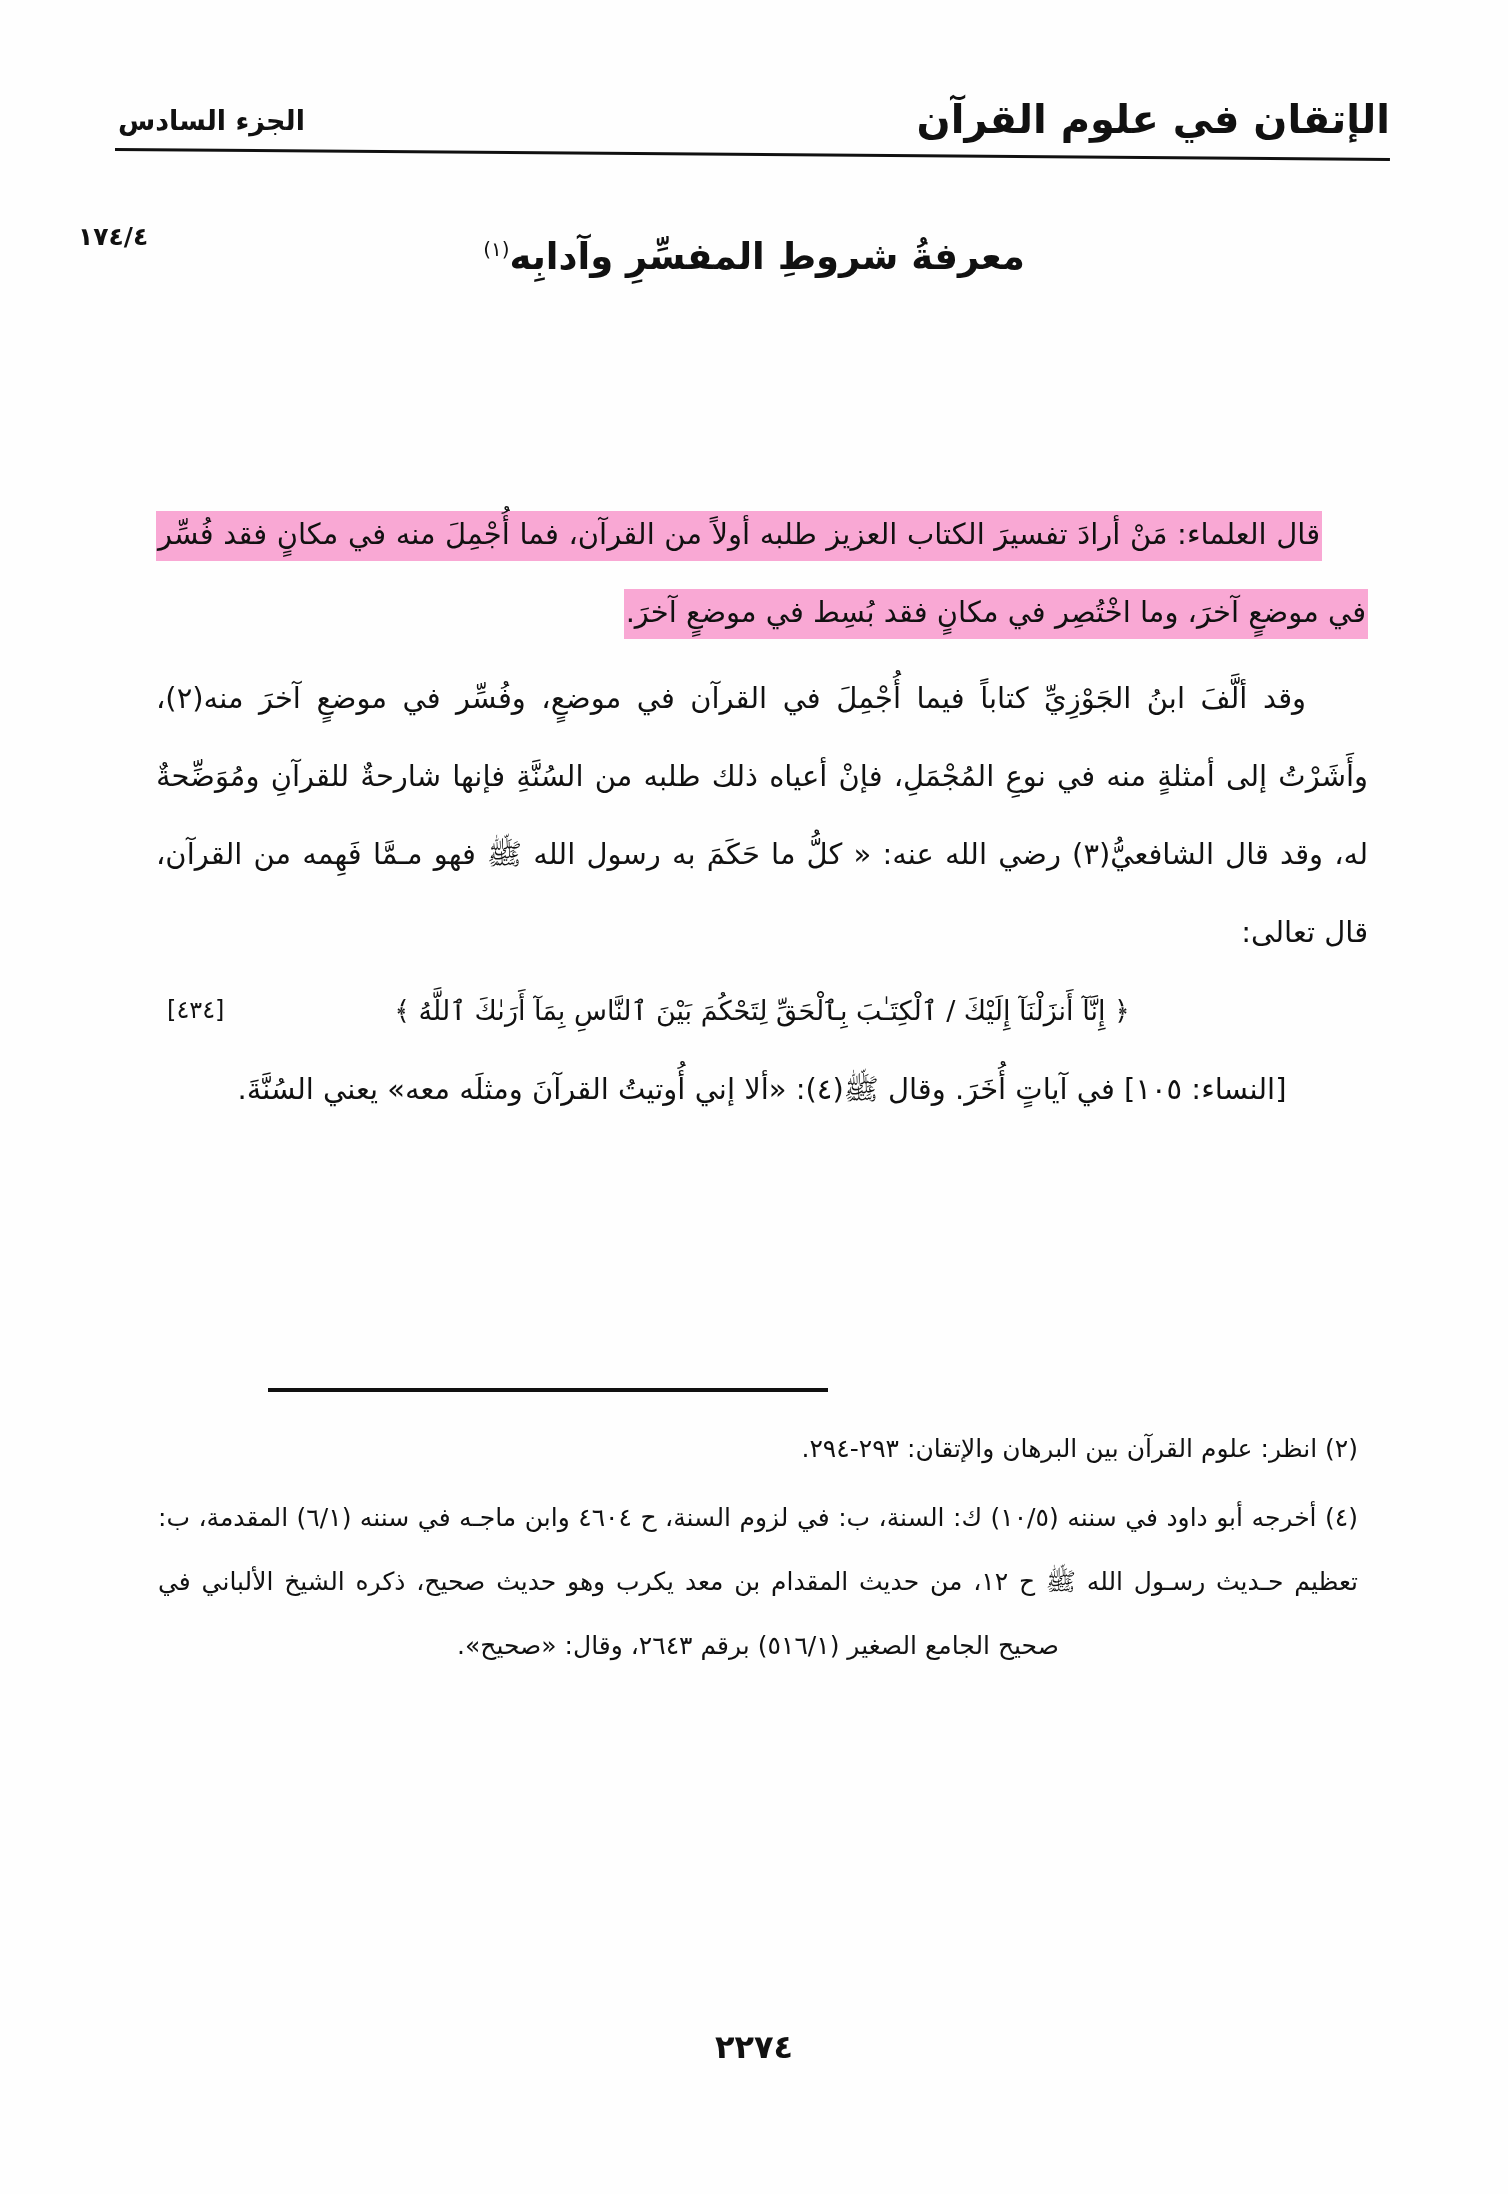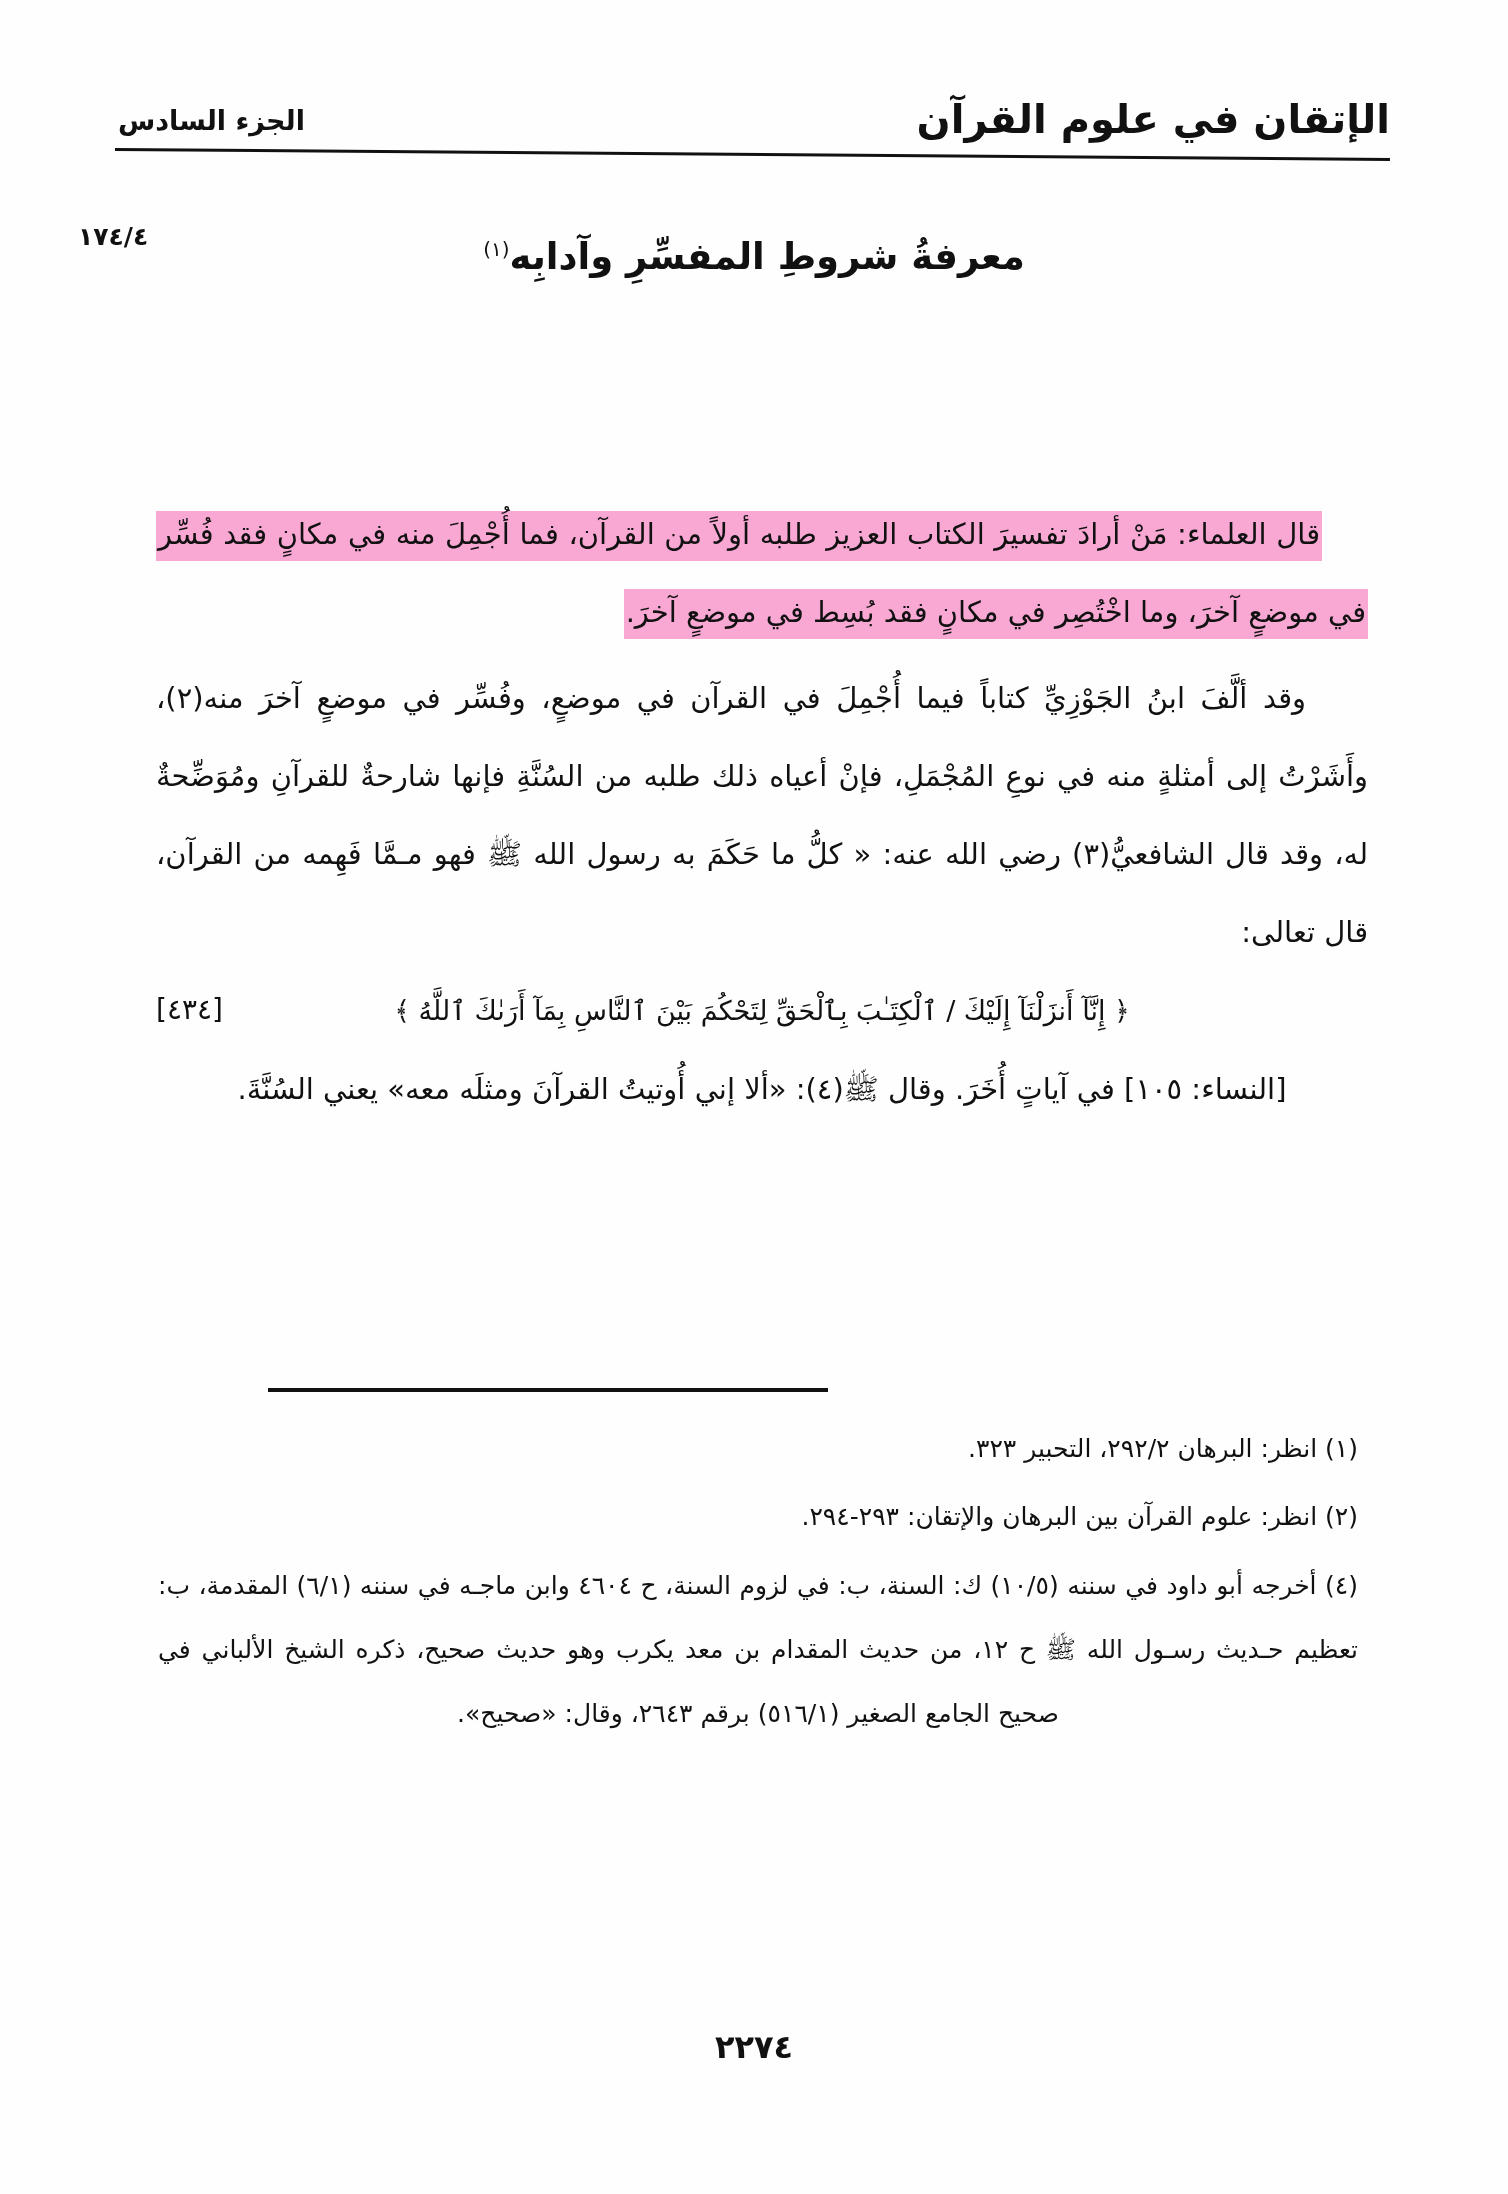--- a/index.html
+++ b/index.html
@@ -123,22 +123,22 @@
     text-indent: 46px;
     text-align: justify;
   }
 
   .verse {
     font-size: 27px;
     letter-spacing: 0.4px;
   }
   .hadith-num {
     position: absolute;
-    left: 0;
-    font-size: 28px;
+    left: 11px;
+    font-size: 24px;
     font-weight: normal;
     white-space: nowrap;
   }
 
   
   .footnote-rule {
     position: absolute;
     top: 1388px;
     right: 680px;
     width: 560px;
@@ -211,20 +211,19 @@
     <p class="para">
       <span>[النساء: ١٠٥]</span>
       <span>في آياتٍ أُخَرَ. وقال ﷺ(٤): «ألا إني أُوتيتُ القرآنَ ومثلَه معه» يعني السُنَّةَ.</span>
     </p>
 
   </div>
 
   <div class="footnote-rule"></div>
 
   <div class="footnotes">
-    <p class="fn single">(١) انظر: البرهان ٢٩٢/٢، التحبير ٣٢٣.</p>
     <p class="fn single">(٢) انظر: علوم القرآن بين البرهان والإتقان: ٢٩٣-٢٩٤.</p>
     <p class="fn fn-long">(٤) أخرجه أبو داود في سننه (١٠/٥) ك: السنة، ب: في لزوم السنة، ح ٤٦٠٤ وابن ماجـه في سننه (٦/١) المقدمة، ب: تعظيم حـديث رسـول الله ﷺ ح ١٢، من حديث المقدام بن معد يكرب وهو حديث صحيح، ذكره الشيخ الألباني في صحيح الجامع الصغير (٥١٦/١) برقم ٢٦٤٣، وقال: «صحيح».</p>
   </div>
 
   <div class="page-number">٢٢٧٤</div>
 
 </div>
 
 </body></html>

